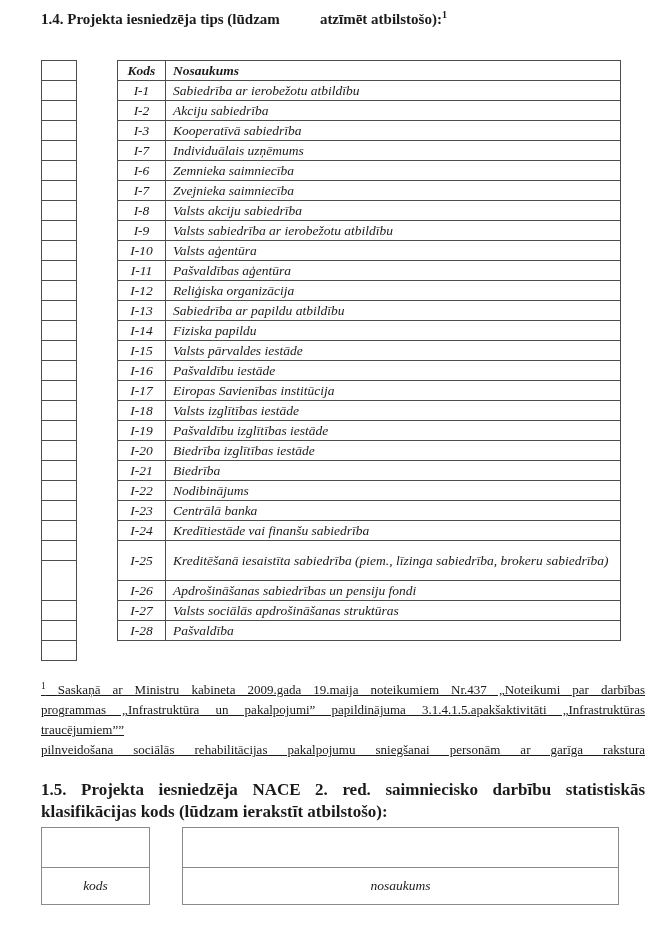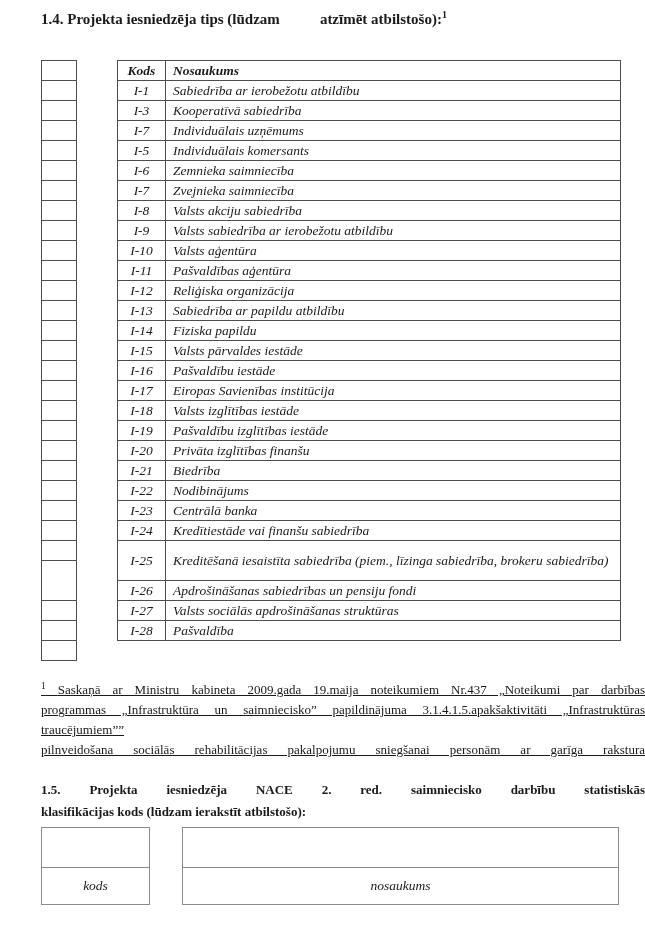--- a/index.html
+++ b/index.html
@@ -61,21 +61,21 @@
     position: absolute; left: 21px; top: 676px; width: 604px;
     font-size: 13px;
   }
   .fn-line { line-height: 20px; text-decoration: underline; }
   .just { text-align: justify; text-align-last: justify; }
   .footnote sup { font-size: 9.5px; vertical-align: super; }
 
   
   .h15 {
     position: absolute; left: 21px; top: 779px; width: 604px;
-    font-size: 13px; font-weight: bold;
+    font-size: 17px; font-weight: bold;
   }
   .h15-line { line-height: 21.5px; }
 
   
   .nace-box {
     position: absolute;
     border: 1px solid #8a8a8a;
     top: 827px; height: 78px;
     background: #ffffff;
   }
@@ -196,32 +196,32 @@
       <tbody>
         <tr class="row header-row">
           <td class="col-kods">Kods</td>
           <td class="col-nosaukums">Nosaukums</td>
         </tr>
         <tr class="row">
           <td class="col-kods">I-1</td>
           <td class="col-nosaukums">Sabiedrība ar ierobežotu atbildību</td>
         </tr>
         <tr class="row">
+          <td class="col-kods">I-2</td>
+          <td class="col-nosaukums">Akciju sabiedrība</td>
+        </tr>
+        <tr class="row">
           <td class="col-kods">I-3</td>
           <td class="col-nosaukums">Kooperatīvā sabiedrība</td>
         </tr>
         <tr class="row">
           <td class="col-kods">I-7</td>
           <td class="col-nosaukums">Individuālais uzņēmums</td>
         </tr>
         <tr class="row">
-          <td class="col-kods">I-5</td>
-          <td class="col-nosaukums">Individuālais komersants</td>
-        </tr>
-        <tr class="row">
           <td class="col-kods">I-6</td>
           <td class="col-nosaukums">Zemnieka saimniecība</td>
         </tr>
         <tr class="row">
           <td class="col-kods">I-7</td>
           <td class="col-nosaukums">Zvejnieka saimniecība</td>
         </tr>
         <tr class="row">
           <td class="col-kods">I-8</td>
           <td class="col-nosaukums">Valsts akciju sabiedrība</td>
@@ -265,21 +265,21 @@
         <tr class="row">
           <td class="col-kods">I-18</td>
           <td class="col-nosaukums">Valsts izglītības iestāde</td>
         </tr>
         <tr class="row">
           <td class="col-kods">I-19</td>
           <td class="col-nosaukums">Pašvaldību izglītības iestāde</td>
         </tr>
         <tr class="row">
           <td class="col-kods">I-20</td>
-          <td class="col-nosaukums">Privāta izglītības finanšu</td>
+          <td class="col-nosaukums">Biedrība izglītības iestāde</td>
         </tr>
         <tr class="row">
           <td class="col-kods">I-21</td>
           <td class="col-nosaukums">Biedrība</td>
         </tr>
         <tr class="row">
           <td class="col-kods">I-22</td>
           <td class="col-nosaukums">Nodibinājums</td>
         </tr>
         <tr class="row">
@@ -304,21 +304,21 @@
         </tr>
         <tr class="row">
           <td class="col-kods">I-28</td>
           <td class="col-nosaukums">Pašvaldība</td>
         </tr>
       </tbody>
     </table>
 
   <div class="footnote" id="footnote">
       <div class="fn-line just"><sup>1</sup> <span>Saskaņā ar Ministru kabineta 2009.gada 19.maija noteikumiem Nr.437 „Noteikumi par darbības</span></div>
-      <div class="fn-line just">programmas „Infrastruktūra un saimniecisko” papildinājuma 3.1.4.1.5.apakšaktivitāti „Infrastruktūras</div>
+      <div class="fn-line just">programmas „Infrastruktūra un pakalpojumi” papildinājuma 3.1.4.1.5.apakšaktivitāti „Infrastruktūras</div>
       <div class="fn-line">traucējumiem””</div>
       <div class="fn-line just">pilnveidošana sociālās rehabilitācijas pakalpojumu sniegšanai personām ar garīga rakstura</div>
     </div>
 
   <div class="h15" id="heading-1-5">
       <div class="h15-line just">1.5. Projekta iesniedzēja NACE 2. red. saimniecisko darbību statistiskās</div>
       <div class="h15-line">klasifikācijas kods (lūdzam ierakstīt atbilstošo):</div>
     </div>
 
   <div class="nace-box box-kods">

